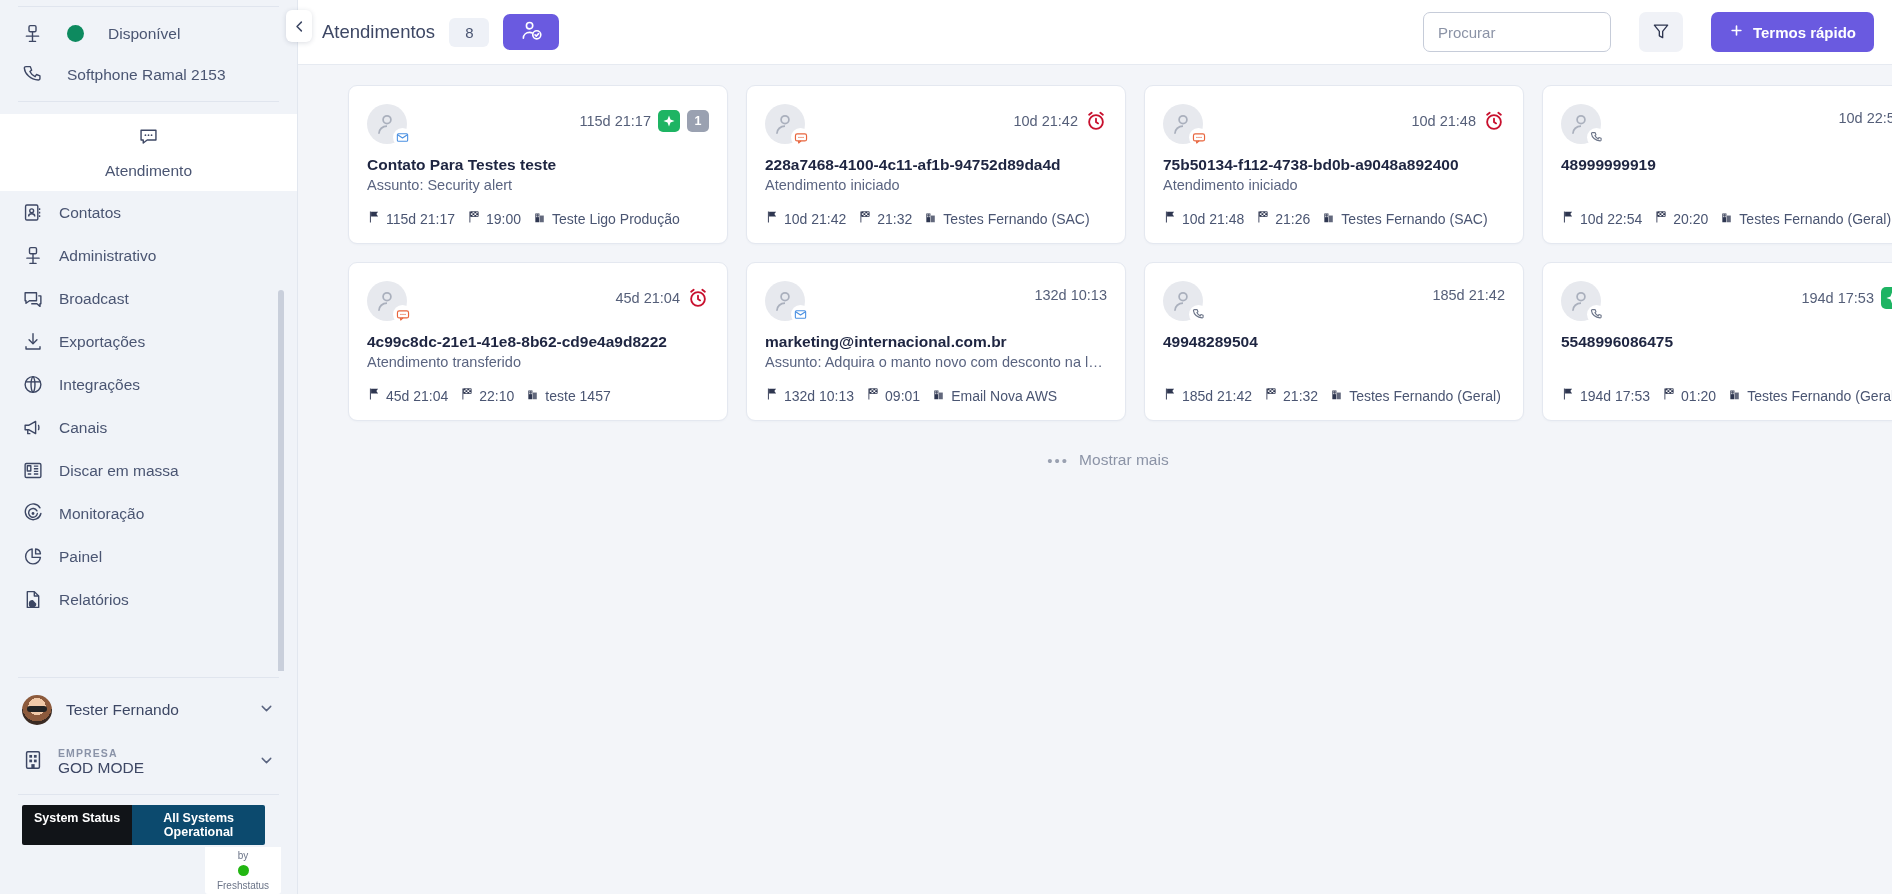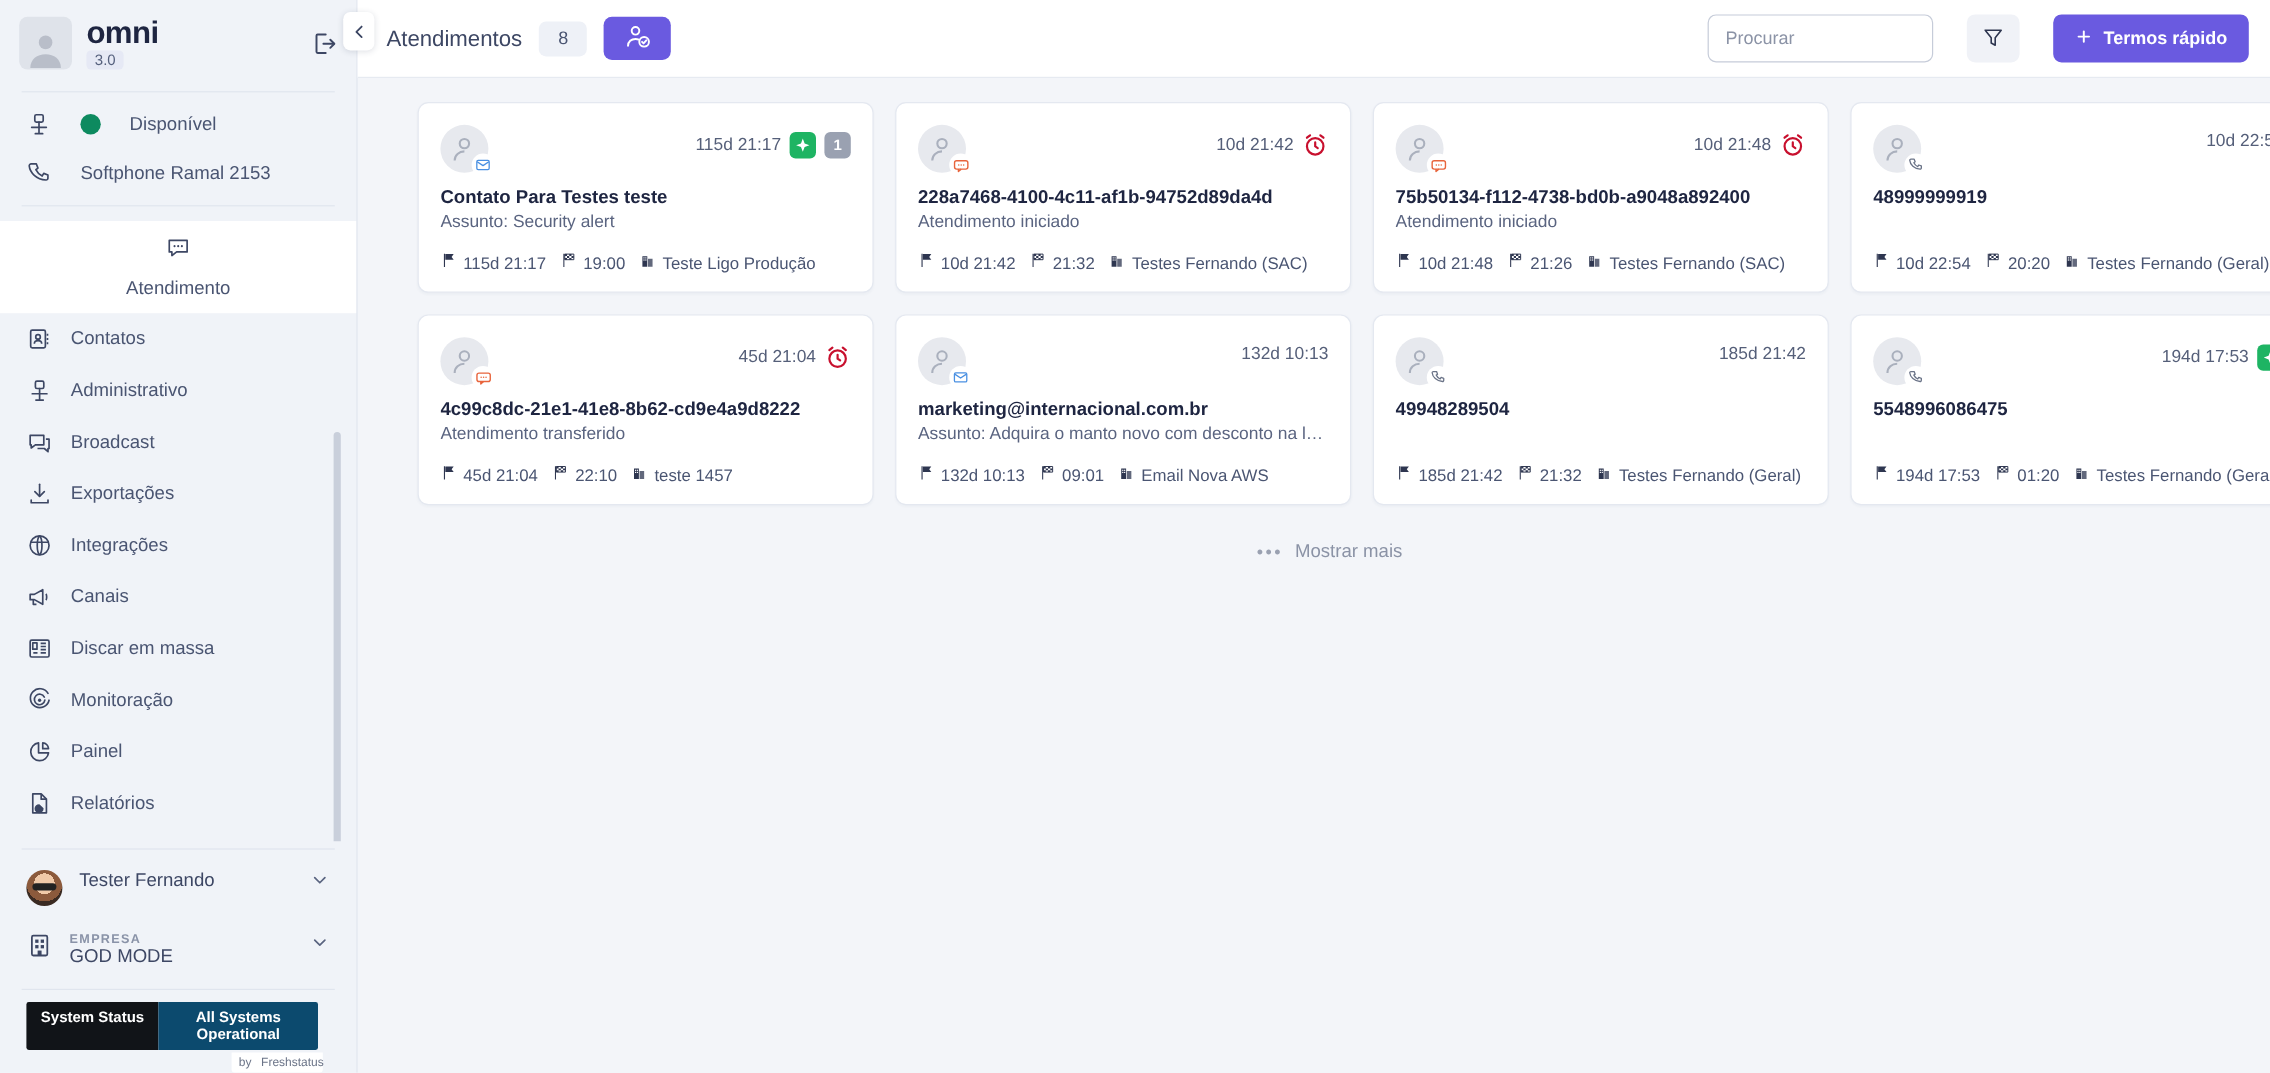--- a/index.html
+++ b/index.html
@@ -50,21 +50,21 @@
   .nav-item.active { background: #ffffff; flex-direction: column; }
   .nav-item svg { flex: 0 0 22px; }
 
   .sb-scrollbar {
     position: absolute; right: 13px; top: 176px; width: 6px; height: 490px;
     background: #c9cfdb; border-radius: 3px;
   }
 
   .sb-bottom { margin-top: auto; }
   .sb-user, .sb-company {
-    display: flex; align-items: flex-start; gap: 14px;
+    display: flex; align-items: center; gap: 14px;
     padding: 11px 22px; font-size: 15.5px; color: #3d4764; cursor: pointer;
   }
   .sb-avatar {
     width: 30px; height: 30px; border-radius: 50%; flex:0 0 30px;
     background: radial-gradient(circle at 50% 38%, #f0c9a8 0 36%, #8c5a3c 36% 62%, #3a2a22 62% 100%);
     overflow: hidden; position: relative;
   }
   .sb-avatar::after{
     content:""; position:absolute; left:5px; top:11px; width:20px; height:6px;
     background:#222; border-radius:3px;
@@ -76,23 +76,24 @@
   .status-widget { display: flex; margin: 10px 22px 2px 22px; width: 243px; }
   .status-left {
     background: #111418; color: #fff; font-size: 12.5px; font-weight: 700;
     padding: 6px 12px; flex: 0 0 auto; border-radius: 2px 0 0 2px;
   }
   .status-right {
     background: #0c4a6e; color: #fff; font-size: 12.5px; font-weight: 700;
     padding: 6px 12px; flex: 1 1 auto; text-align: center; border-radius: 0 2px 2px 0;
   }
   .status-by {
-    background:#fff; align-self:flex-end; margin: 0 28px 0 auto; width:76px;
+    background:#fff; align-self:flex-end; margin: 0 16px 0 auto; width:76px;
     font-size: 10px; color:#6b7488; padding: 3px 6px; display:flex; align-items:center; gap:4px;
     border-radius: 0 0 3px 3px;
+    flex-direction: column;
   }
   .fs-dot { width:11px; height:11px; border-radius:50%; background:#22b612; display:inline-block;}
   .sb-legal { padding: 10px 12px 12px 12px; font-size: 11.5px; color: #7d869b; line-height: 1.55; }
   .sb-legal div { cursor: pointer; }
 
   
   .main { flex: 1 1 auto; display: flex; flex-direction: column; background: #f3f5f9; min-width:0; }
   .topbar {
     height: 65px; background: #fff; border-bottom: 1px solid #e6eaf1;
     display: flex; align-items: center; padding: 0 18px 0 0; gap: 14px; position: relative;
@@ -179,39 +180,20 @@
   }
   .dots { letter-spacing: 2px; font-size: 15px; color:#9aa1b1; }
 </style>
 </head>
 <body>
 
 <div class="app">
 
   <aside class="sidebar">
 
-    <div class="sb-top">
-      <div class="sb-logo-av">
-        <svg width="34" height="34" viewBox="0 0 24 24" fill="#b9bec9">
-            <circle cx="12" cy="8" r="4"></circle>
-            <path d="M3 23c0-5 4-8 9-8s9 3 9 8z"></path>
-          </svg>
-      </div>
-      <div class="sb-brand">
-        <div class="sb-brand-name">omni</div>
-        <div class="sb-brand-ver">3.0</div>
-      </div>
-      <div class="sb-logout">
-        <svg width="23" height="23" viewBox="0 0 24 24" fill="none" stroke="#3d4764" stroke-width="1.7" stroke-linecap="round" stroke-linejoin="round">
-            <path d="M14 4H7a1 1 0 0 0-1 1v14a1 1 0 0 0 1 1h7"></path>
-            <path d="M12 12h9"></path>
-            <path d="M18 8.5 21.5 12 18 15.5"></path>
-          </svg>
-      </div>
-    </div>
 
     <div class="sb-div"></div>
 
     <div class="sb-status">
       <svg width="21" height="21" viewBox="0 0 24 24" fill="none" stroke="#3d4764" stroke-width="1.6" stroke-linecap="round">
           <rect x="8" y="3" width="8" height="7" rx="1.5"></rect>
           <path d="M12 10v5M5 15h14M12 15v5M8.5 21h7"></path>
         </svg>
       <span class="sb-dot"></span>
       <span>Disponível</span>

